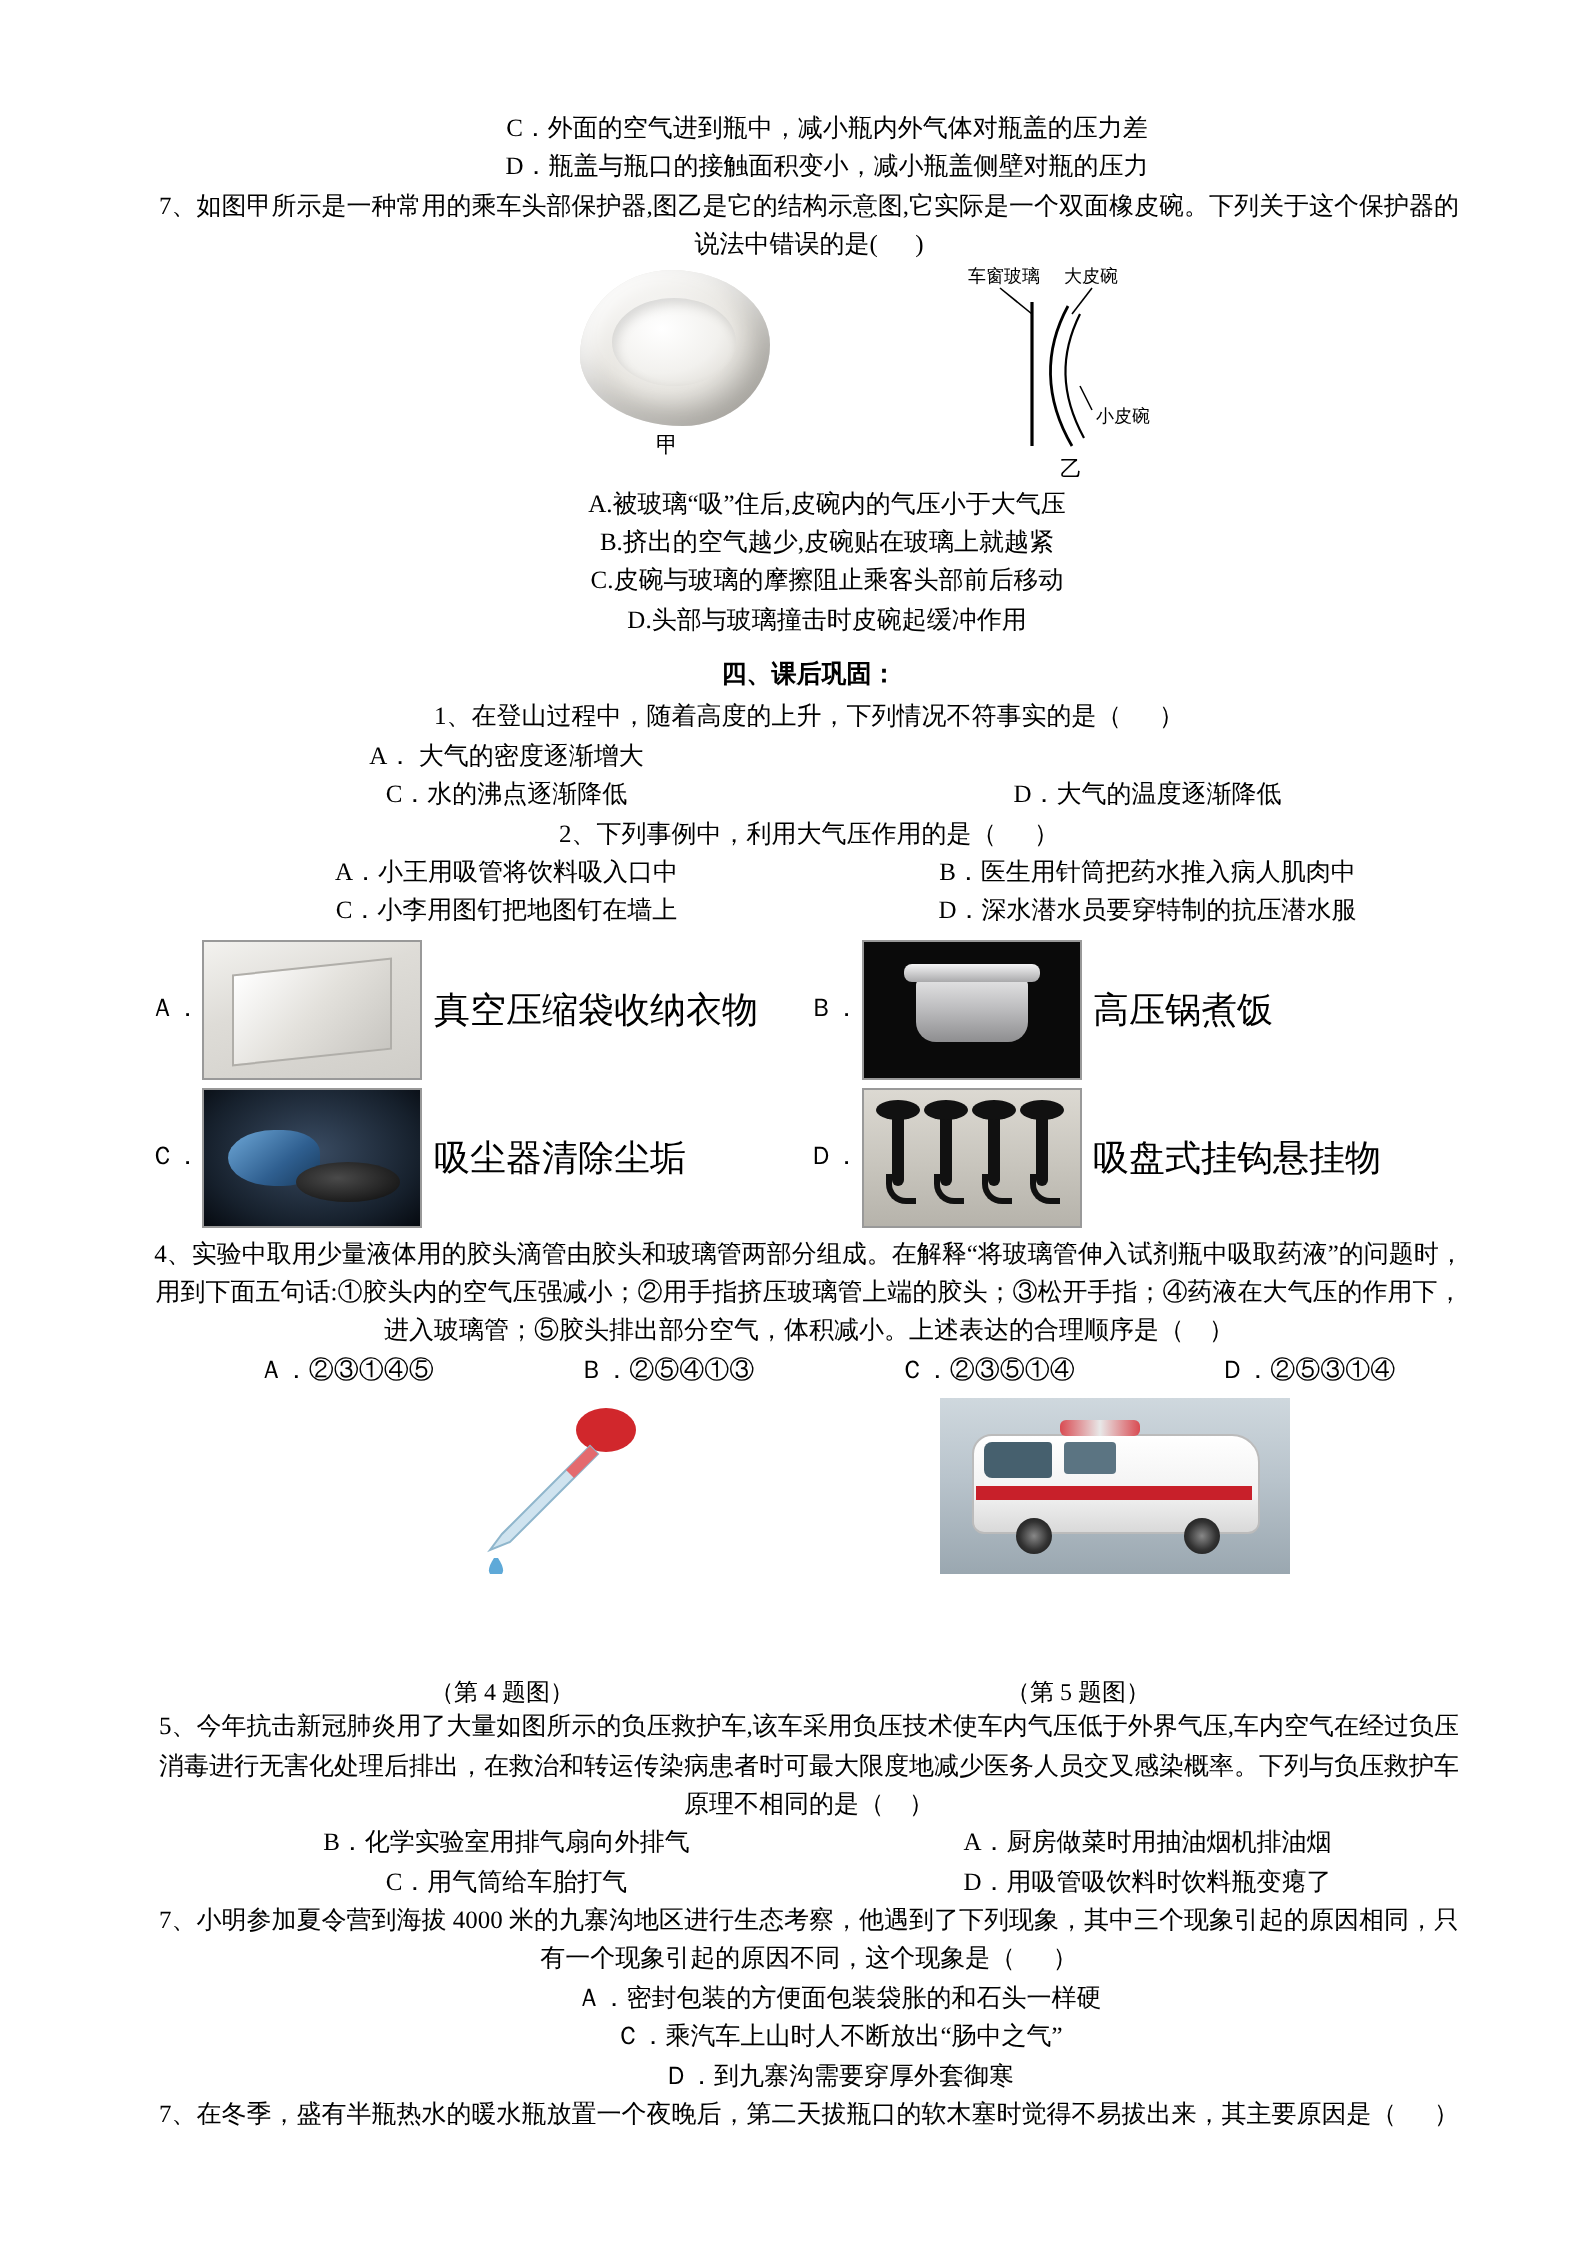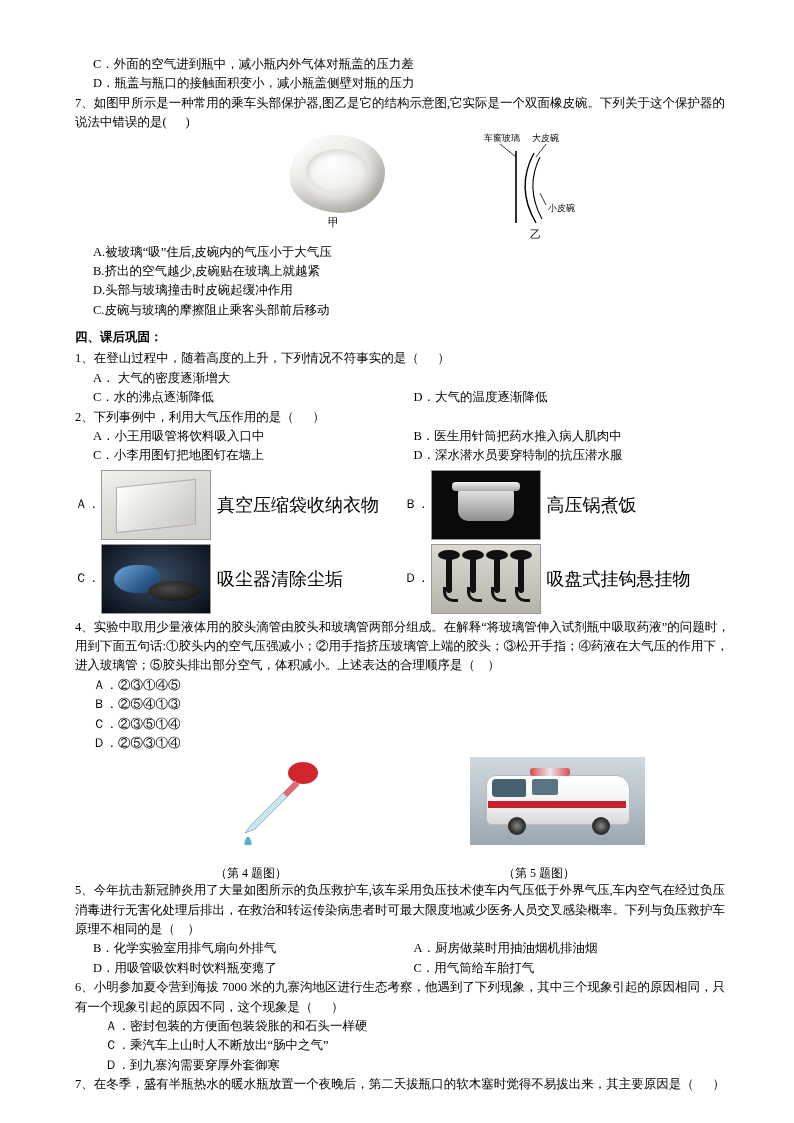--- a/index.html
+++ b/index.html
@@ -15,20 +15,21 @@
     font-family: "Liberation Serif", "DejaVu Serif", serif;
     font-size: 12.5px;
     color: #000000;
     box-sizing: border-box;
     padding: 55px 60px 40px 75px;
     overflow: hidden;
   }
   .line {
     line-height: 1.55;
     white-space: pre-wrap;
+    text-align: center;
   }
   .indent1 { padding-left: 18px; }
   .indent2 { padding-left: 30px; }
   .row { display: flex; }
   .col2 > div { width: 50%; }
   .section-title {
     font-weight: bold;
     margin-top: 8px;
     margin-bottom: 2px;
   }
@@ -244,34 +245,34 @@
   .amb-light {
     position: absolute;
     left: 60px; top: 11px;
     width: 40px; height: 8px;
     background: linear-gradient(90deg, #d94b52 0%, #e8e8e8 50%, #d94b52 100%);
     border-radius: 3px;
   }
   .caption-row {
     position: relative;
     height: 16px;
+    margin-top: 31px;
   }
   .cap-a {
     position: absolute;
     left: 140px;
     font-size: 12px;
   }
   .cap-b {
     position: absolute;
     left: 428px;
     font-size: 12px;
   }
   .choices4 {
     display: flex;
-    flex-direction: column;
   }
   .choices4 > div { width: 25%; }
 </style>
 </head>
 <body>
 
 <div class="page">
 
   <div class="line indent1">C．外面的空气进到瓶中，减小瓶内外气体对瓶盖的压力差</div>
   <div class="line indent1">D．瓶盖与瓶口的接触面积变小，减小瓶盖侧壁对瓶的压力</div>
@@ -291,22 +292,22 @@
       <path d="M64 26 C 52 48, 52 72, 66 96" stroke="#000" stroke-width="1.4" fill="none"></path>
       <path d="M70 30 C 60 50, 60 70, 72 92" stroke="#000" stroke-width="1.1" fill="none"></path>
       <text x="78" y="84" font-size="9" font-family="Liberation Serif, serif">小皮碗</text>
       <line x1="76" y1="78" x2="70" y2="66" stroke="#000" stroke-width="0.8"></line>
     </svg>
     <div class="fig-label-yi">乙</div>
   </div>
 
   <div class="line indent1">A.被玻璃“吸”住后,皮碗内的气压小于大气压</div>
   <div class="line indent1">B.挤出的空气越少,皮碗贴在玻璃上就越紧</div>
+  <div class="line indent1">C.皮碗与玻璃的摩擦阻止乘客头部前后移动</div>
   <div class="line indent1">D.头部与玻璃撞击时皮碗起缓冲作用</div>
-  <div class="line indent1">C.皮碗与玻璃的摩擦阻止乘客头部前后移动</div>
 
   <div class="line section-title">四、课后巩固：</div>
 
   <div class="line">1、在登山过程中，随着高度的上升，下列情况不符事实的是（      ）</div>
   <div class="row col2 indent1">
     <div class="line">A． 大气的密度逐渐增大</div>
   </div>
   <div class="row col2 indent1">
     <div class="line">C．水的沸点逐渐降低</div>
     <div class="line">D．大气的温度逐渐降低</div>
@@ -384,24 +385,24 @@
     <span class="cap-a">（第 4 题图）</span>
     <span class="cap-b">（第 5 题图）</span>
   </div>
 
   <div class="line">5、今年抗击新冠肺炎用了大量如图所示的负压救护车,该车采用负压技术使车内气压低于外界气压,车内空气在经过负压消毒进行无害化处理后排出，在救治和转运传染病患者时可最大限度地减少医务人员交叉感染概率。下列与负压救护车原理不相同的是（    ）</div>
   <div class="row col2 indent1">
     <div class="line">B．化学实验室用排气扇向外排气</div>
     <div class="line">A．厨房做菜时用抽油烟机排油烟</div>
   </div>
   <div class="row col2 indent1">
+    <div class="line">C．用气筒给车胎打气</div>
     <div class="line">D．用吸管吸饮料时饮料瓶变瘪了</div>
-    <div class="line">C．用气筒给车胎打气</div>
-  </div>
-
-  <div class="line">6、小明参加夏令营到海拔 7000 米的九寨沟地区进行生态考察，他遇到了下列现象，其中三个现象引起的原因相同，只有一个现象引起的原因不同，这个现象是（      ）</div>
+  </div>
+
+  <div class="line">7、小明参加夏令营到海拔 4000 米的九寨沟地区进行生态考察，他遇到了下列现象，其中三个现象引起的原因相同，只有一个现象引起的原因不同，这个现象是（      ）</div>
   <div class="line indent2">Ａ．密封包装的方便面包装袋胀的和石头一样硬</div>
   <div class="line indent2">Ｃ．乘汽车上山时人不断放出“肠中之气”</div>
   <div class="line indent2">Ｄ．到九寨沟需要穿厚外套御寒</div>
 
   <div class="line">7、在冬季，盛有半瓶热水的暖水瓶放置一个夜晚后，第二天拔瓶口的软木塞时觉得不易拔出来，其主要原因是（      ）</div>
 
 </div>
 
 </body></html>

